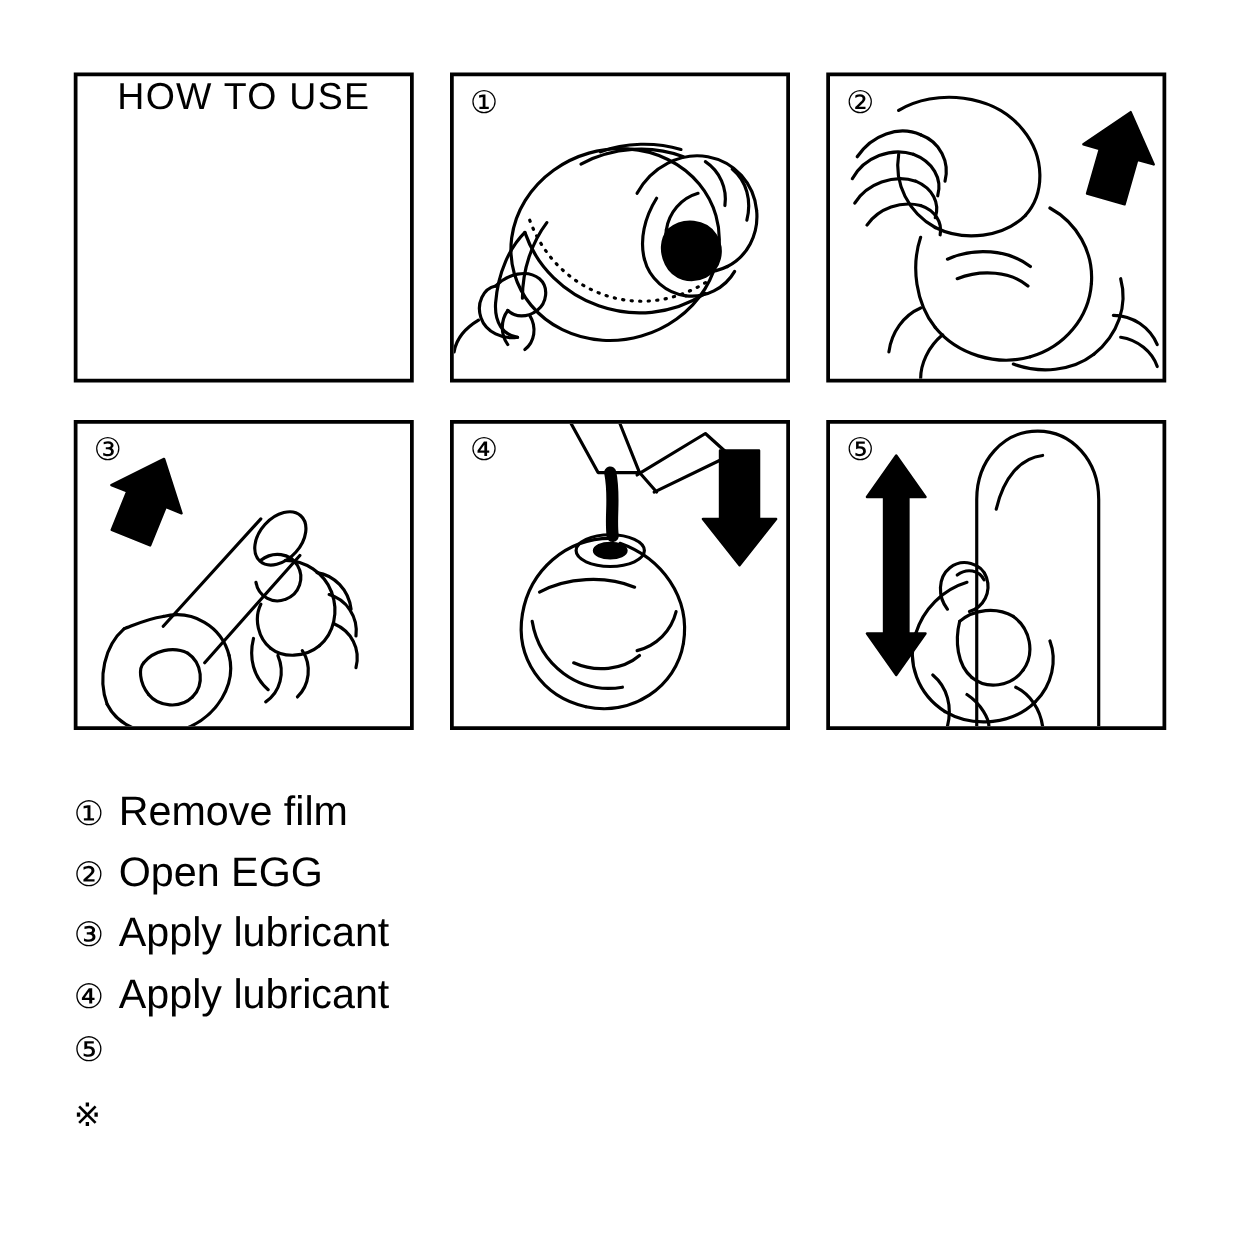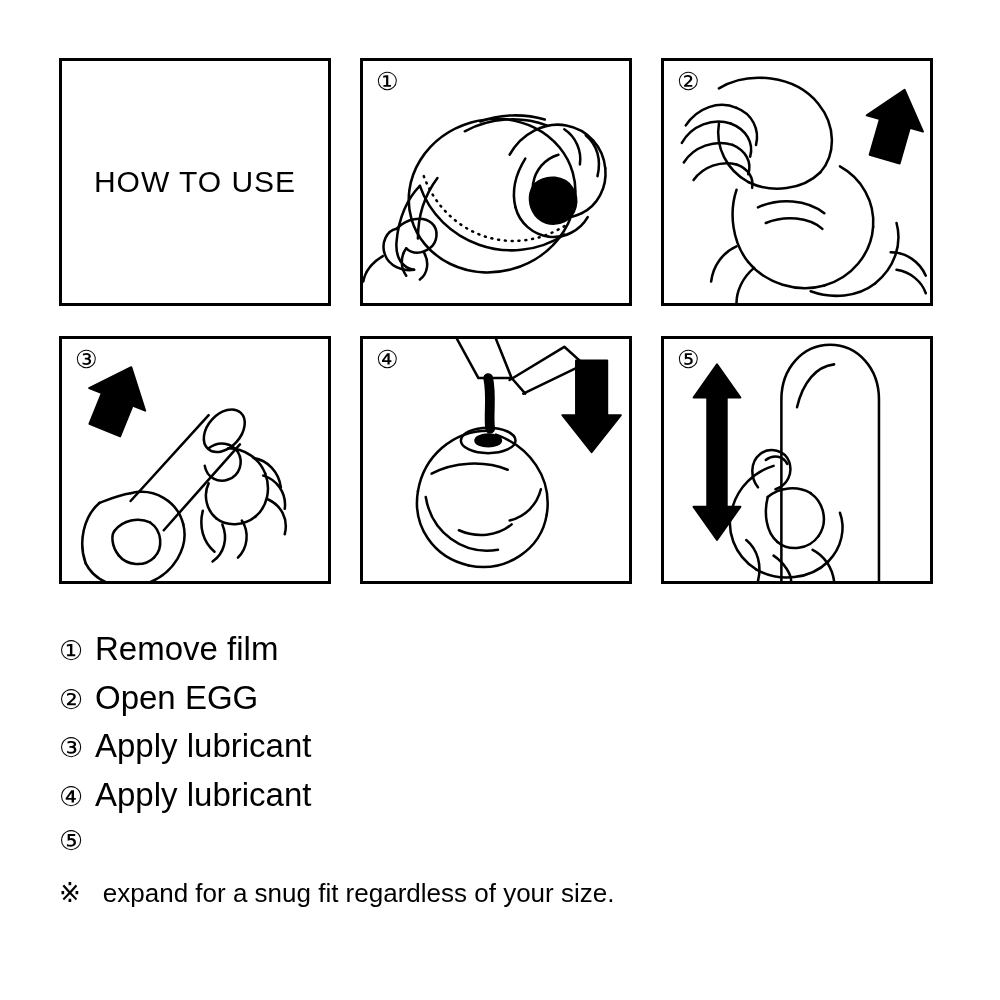--- a/index.html
+++ b/index.html
@@ -37,21 +37,20 @@
     width: 272px;
     height: 248px;
     border: 3px solid #000;
     box-sizing: border-box;
     position: relative;
     background: #fff;
     overflow: hidden;
   }
   .panel.title-panel {
     display: flex;
-    align-items: center;
     justify-content: center;
   }
   .panel-title-text {
     font-size: 30px;
     letter-spacing: 1px;
     font-weight: 400;
     color: #000;
     white-space: nowrap;
   }
   .step-num {
@@ -339,17 +338,16 @@
 
     <div class="legend-row">
       <span class="legend-marker">⑤</span>
     </div>
 
   </div>
 
   <div class="note">
     <span class="note-mark">※</span>
     <span class="note-text">
-      <span class="l2">expand for a snug fit regardless of your size.</span>
     </span>
   </div>
 
 </div>
 
 </body></html>

